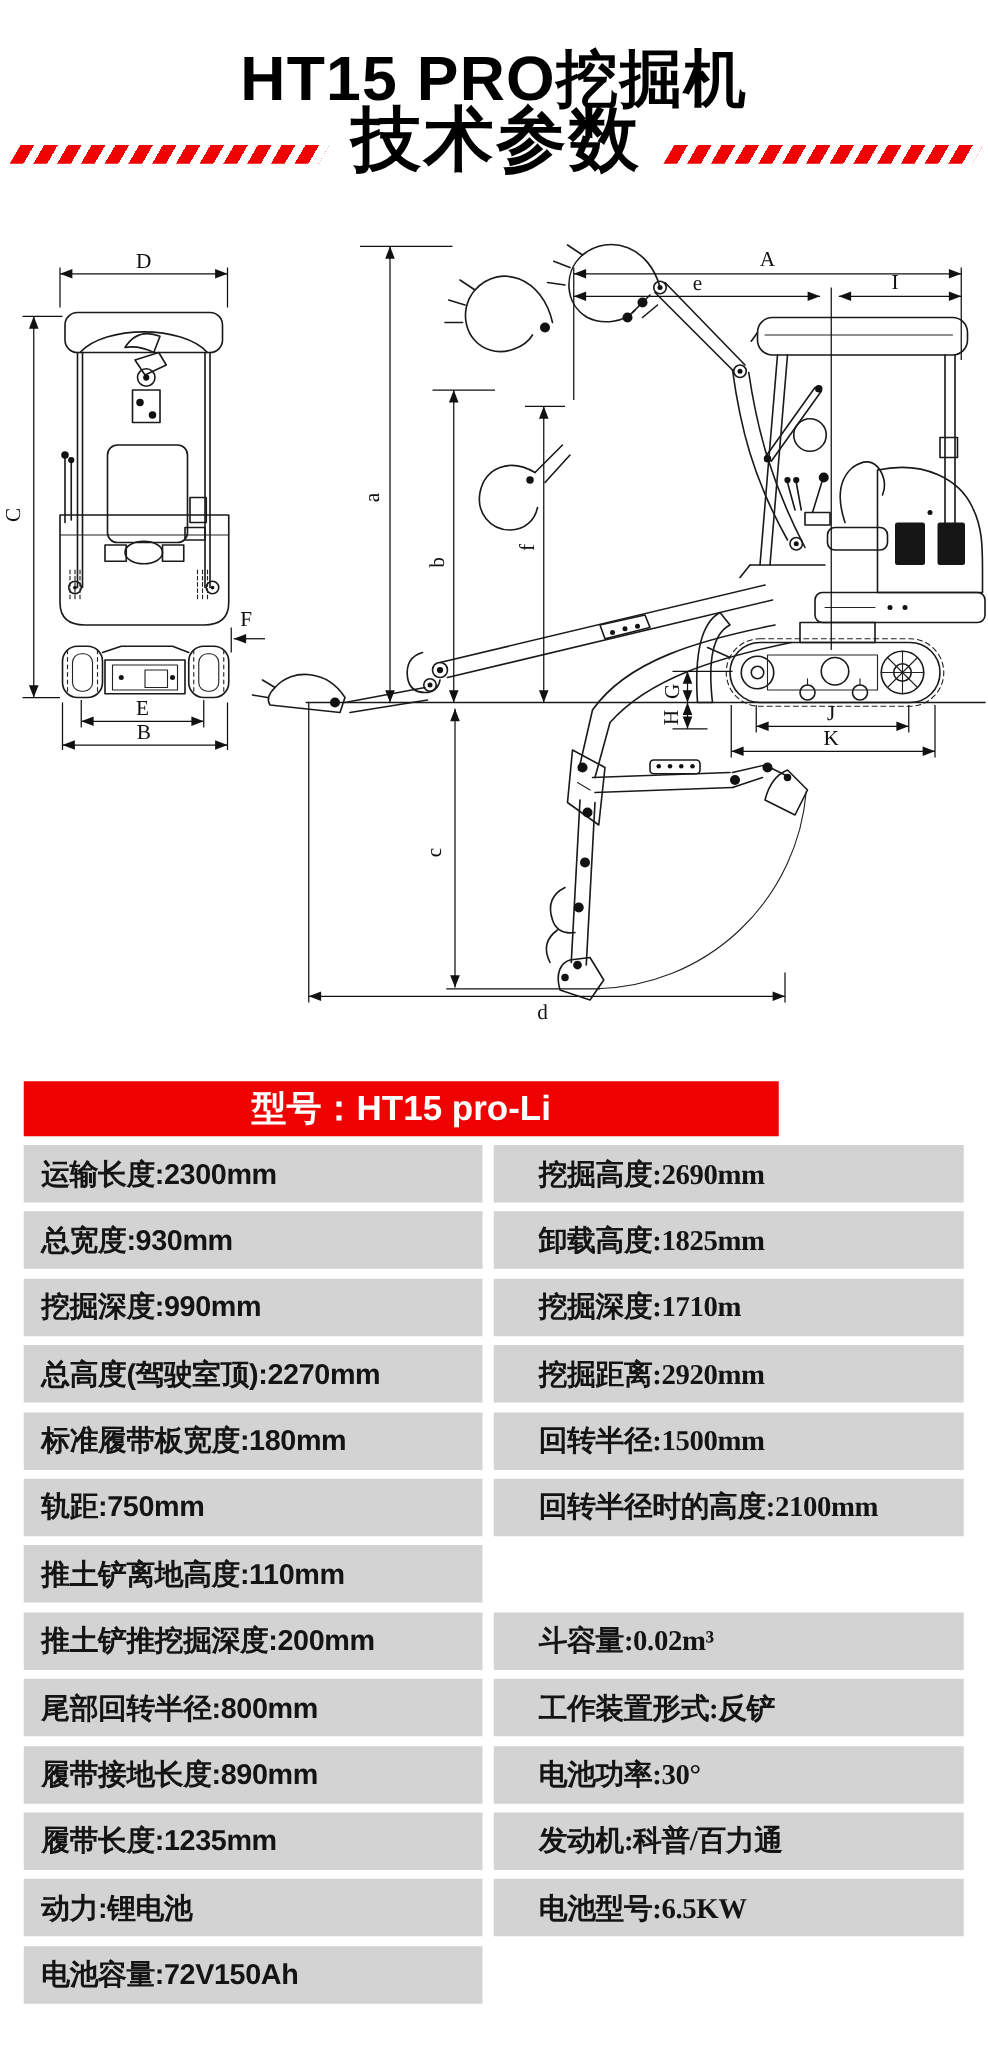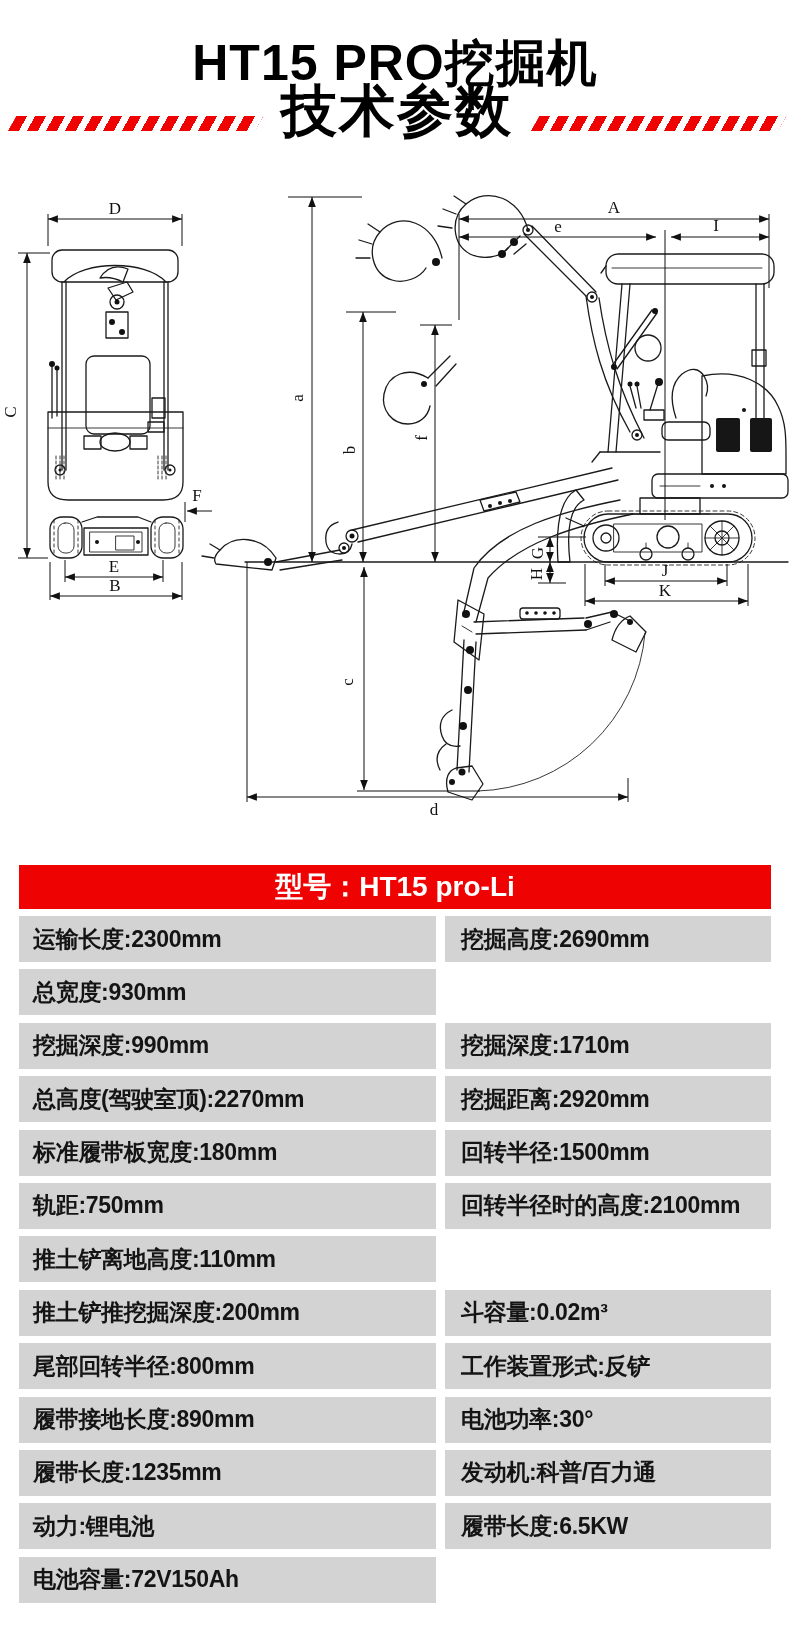--- a/index.html
+++ b/index.html
@@ -18,32 +18,32 @@
   .subtitle{
     font-size:56px;font-weight:800;line-height:1.05;letter-spacing:2px;color:#000;white-space:nowrap;
   }
   .dashes{
     width:247px;height:15px;margin-top:34px;flex:0 0 auto;
     background:repeating-linear-gradient(90deg,#ee0202 0 11px,transparent 11px 19px);
     transform:skewX(-30deg);
   }
   .drawing{position:absolute;top:170px;left:0;}
   .model-bar{
-    position:absolute;top:865px;left:19px;width:752px;height:44px;background:#ee0202;
+    position:absolute;top:865px;left:19px;width:604px;height:44px;background:#ee0202;
     color:#fff;font-size:28px;font-weight:700;display:flex;align-items:center;justify-content:center;
     white-space:nowrap;
   }
   .spec-table{position:absolute;top:916px;left:19px;width:752px;}
   .spec-row{display:flex;height:46px;margin-bottom:7.4px;}
   .cell{
     background:#d3d3d3;display:flex;align-items:center;font-size:23px;font-weight:700;
     color:#141414;letter-spacing:-0.3px;white-space:nowrap;box-sizing:border-box;
   }
-  .cell-l{width:417px;margin-right:9px;padding-left:14px;}
-  .cell-r{flex:1;padding-left:16px;}
+  .cell-l{width:367px;margin-right:9px;padding-left:14px;}
+  .cell-r{flex:1;padding-left:36px;font-family:Liberation Serif, serif;}
   
   .ln{stroke:#1a1a1a;stroke-width:1.3;fill:none;stroke-linecap:round;stroke-linejoin:round;}
   .dim{stroke:#111;stroke-width:1;fill:none;}
   .thin{stroke:#222;stroke-width:0.9;fill:none;}
   .jb{fill:#111;stroke:none;}
   .vent{fill:#161616;stroke:none;}
   .lbl{font-family:"Liberation Serif","DejaVu Serif",serif;font-size:17px;fill:#111;}
 </style>
 </head>
 <body>
@@ -312,20 +312,21 @@
 
 <div class="model-bar">型号：HT15 pro-Li</div>
 
 <div class="spec-table">
   <div class="spec-row">
     <div class="cell cell-l">运输长度:2300mm</div>
     <div class="cell cell-r">挖掘高度:2690mm</div>
   </div>
   <div class="spec-row">
     <div class="cell cell-l">总宽度:930mm</div>
+    <div class="cell cell-r">卸载高度:1825mm</div>
   </div>
   <div class="spec-row">
     <div class="cell cell-l">挖掘深度:990mm</div>
     <div class="cell cell-r">挖掘深度:1710m</div>
   </div>
   <div class="spec-row">
     <div class="cell cell-l">总高度(驾驶室顶):2270mm</div>
     <div class="cell cell-r">挖掘距离:2920mm</div>
   </div>
   <div class="spec-row">
@@ -350,18 +351,18 @@
   <div class="spec-row">
     <div class="cell cell-l">履带接地长度:890mm</div>
     <div class="cell cell-r">电池功率:30°</div>
   </div>
   <div class="spec-row">
     <div class="cell cell-l">履带长度:1235mm</div>
     <div class="cell cell-r">发动机:科普/百力通</div>
   </div>
   <div class="spec-row">
     <div class="cell cell-l">动力:锂电池</div>
-    <div class="cell cell-r">履带长度:6.5KW</div>
+    <div class="cell cell-r">电池型号:6.5KW</div>
   </div>
   <div class="spec-row">
     <div class="cell cell-l">电池容量:72V150Ah</div>
   </div>
 </div>
 
 </body></html>

